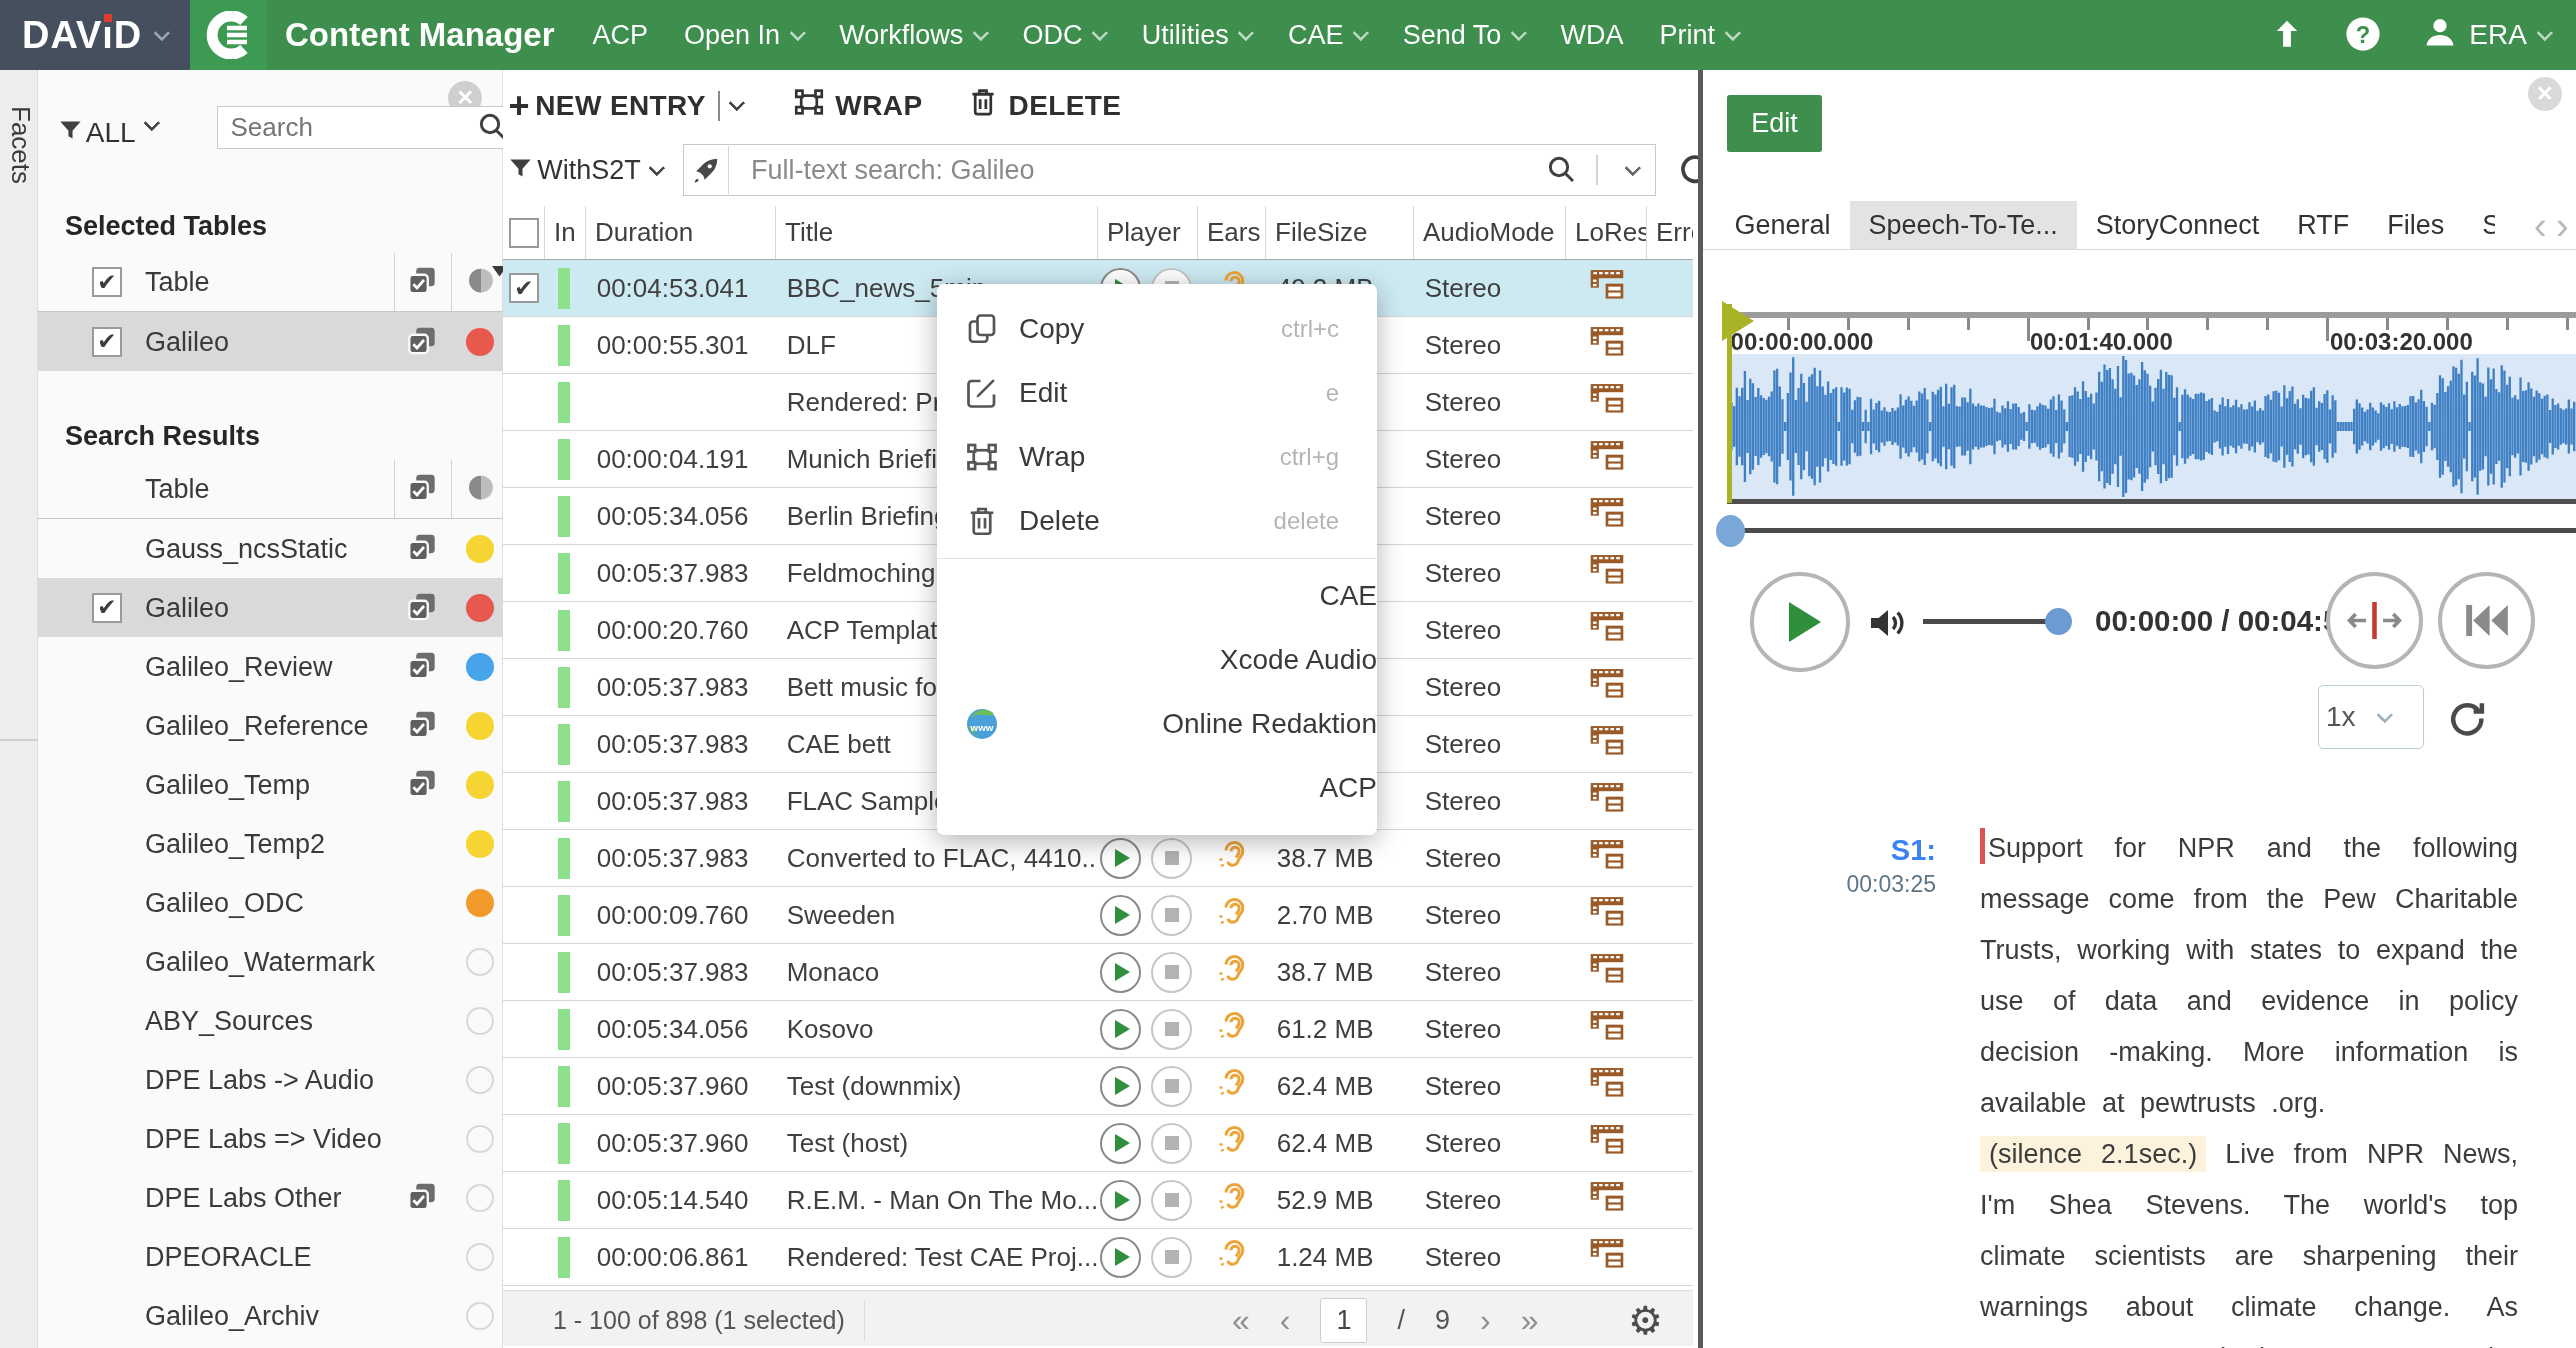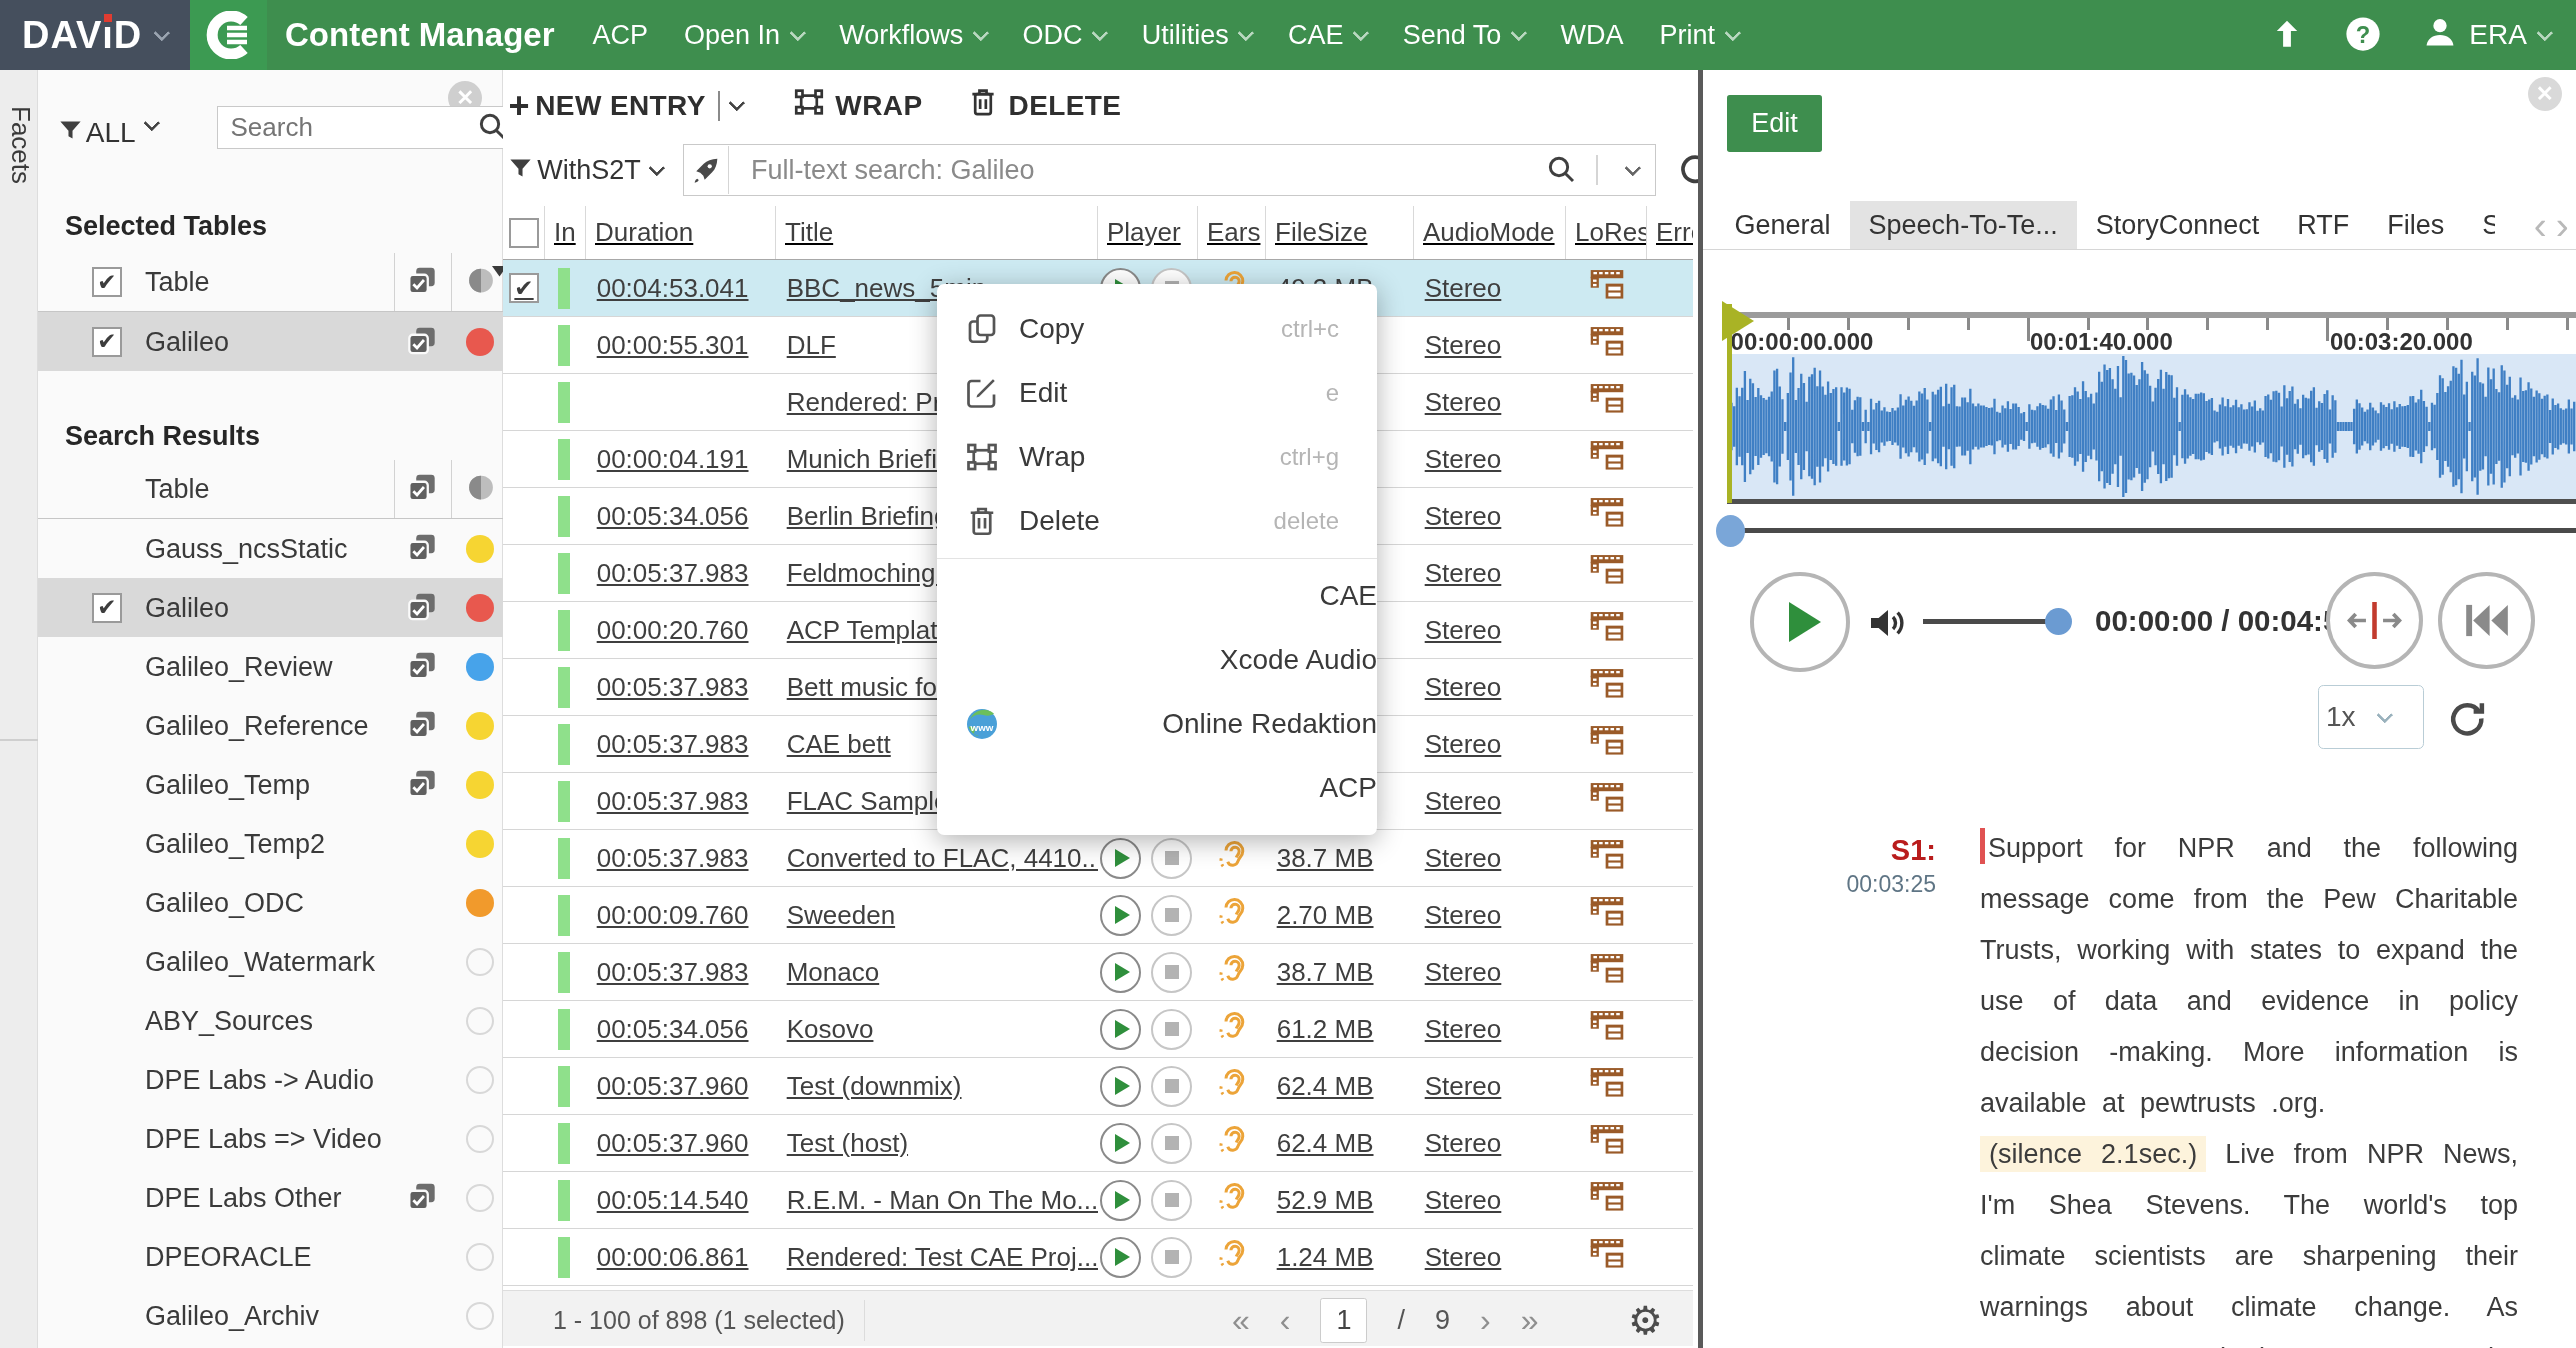--- a/index.html
+++ b/index.html
@@ -64,21 +64,21 @@
   #toolbar2 .chev { color:#444; margin-left:10.7px; }
   #ft-search { display:flex; align-items:center; border:1.8px solid #c9c9c9; background:#fff; width:973px; height:52px; margin-left:19.7px;gap:8px; }
   #ft-rocket { width:45px; height:48px; border-right:1.8px solid #d5d5d5; display:flex; align-items:center; justify-content:center; }
   #ft-search .ft-text { flex:1; font-size:27px; color:#8a8a8a; padding-left:14.3px; white-space:nowrap; overflow:hidden; }
   .idiv { width:1.8px; height:30px; background:#d5d5d5; margin:0 10.7px; }
   #view-list { width:45px; height:45px; background:#e4e4e4; border-radius:3.6px; margin-left:18px; display:flex; flex-direction:column; justify-content:center; align-items:center; gap:4.5px; }
   #view-list i { display:block; width:29px; height:4.5px; background:#3f3f3f; }
   #view-grid { width:30px; height:30px; margin-left:18px; display:grid; grid-template-columns:13.4px 13.4px; grid-template-rows:13.4px 13.4px; gap:3.6px; }
   #view-grid i { background:#3f3f3f; display:block; }
 
-  .tgrid { display:grid; grid-template-columns:42px 41px 190px 322px 100px 68px 148px 152px 81px 46px;text-decoration:underline; }
+  .tgrid { display:grid; grid-template-columns:42px 41px 190px 322px 100px 68px 148px 152px 81px 46px; }
   #thead { position:absolute; left:0; top:136px; width:1190px; height:54px; border-bottom:1.8px solid #a8a8a8; }
   #thead .hcell { display:flex; align-items:center; font-size:26px; color:#3f3f3f; padding-left:9px; border-right:1.8px solid #d9d9d9; overflow:hidden; white-space:nowrap; }
   #thead .hcell.cbc { justify-content:center; padding-left:0; }
   #tbody { position:absolute; left:0; top:190px; width:1190px; }
   .trow { height:57px; border-bottom:1.8px solid #d6d6d6; font-size:26px; color:#3f3f3f; }
   .trow.selrow { background:#cdeaf2; }
   .trow > div { display:flex; align-items:center; overflow:hidden; white-space:nowrap; }
   .cbc { justify-content:center; }
   .greenbar { width:11.6px; height:41px; background:#8fe08b; margin-left:13.4px; }
   .tcell-pad { padding-left:10.7px; }
@@ -134,21 +134,21 @@
   #time-display { position:absolute; left:392px; top:534px; font-size:29.5px; font-weight:bold; color:#333; white-space:nowrap; }
   .cbtn { position:absolute; width:97px; height:97px; border:4.5px solid #b5b5b5; border-radius:50%; background:#fff; display:flex; align-items:center; justify-content:center; }
   #marker-btn { left:623px; top:502px; }
   #skip-btn { left:735px; top:502px; }
   #speed-select { position:absolute; left:615px; top:615px; width:106px; height:64px; border:1.8px solid #b9cdd6; border-radius:5.4px; display:flex; align-items:center; }
   #speed-select .spd { font-size:28px; color:#555; margin-left:7px; }
   #speed-select .chev { color:#9ab2bd; margin-left:23px; }
   #speed-refresh { position:absolute; left:741px; top:626px; }
 
   #spk-block { position:absolute; left:81px; top:764px; width:152px; text-align:right; }
-  #spk-label { font-size:29px; font-weight:bold; color:#b91c1c; }
+  #spk-label { font-size:29px; font-weight:bold; color:#3b82f6; }
   #spk-time { font-size:23px; color:#5f7585; margin-top:3.6px; }
   #transcript { position:absolute; left:277px; top:753px; width:538px; font-size:27px; line-height:51px; color:#3c3c3c; text-align:justify; word-spacing:8px; }
   #transcript .hl { background:#fdf3dc; padding:2.7px 9px; }
   .tcursor { display:inline-block; width:4.5px; height:36px; background:#e05252; vertical-align:-7.2px; margin-right:3.6px; }
 </style>
 </head>
 <body>
 
 <div id="app">
 

